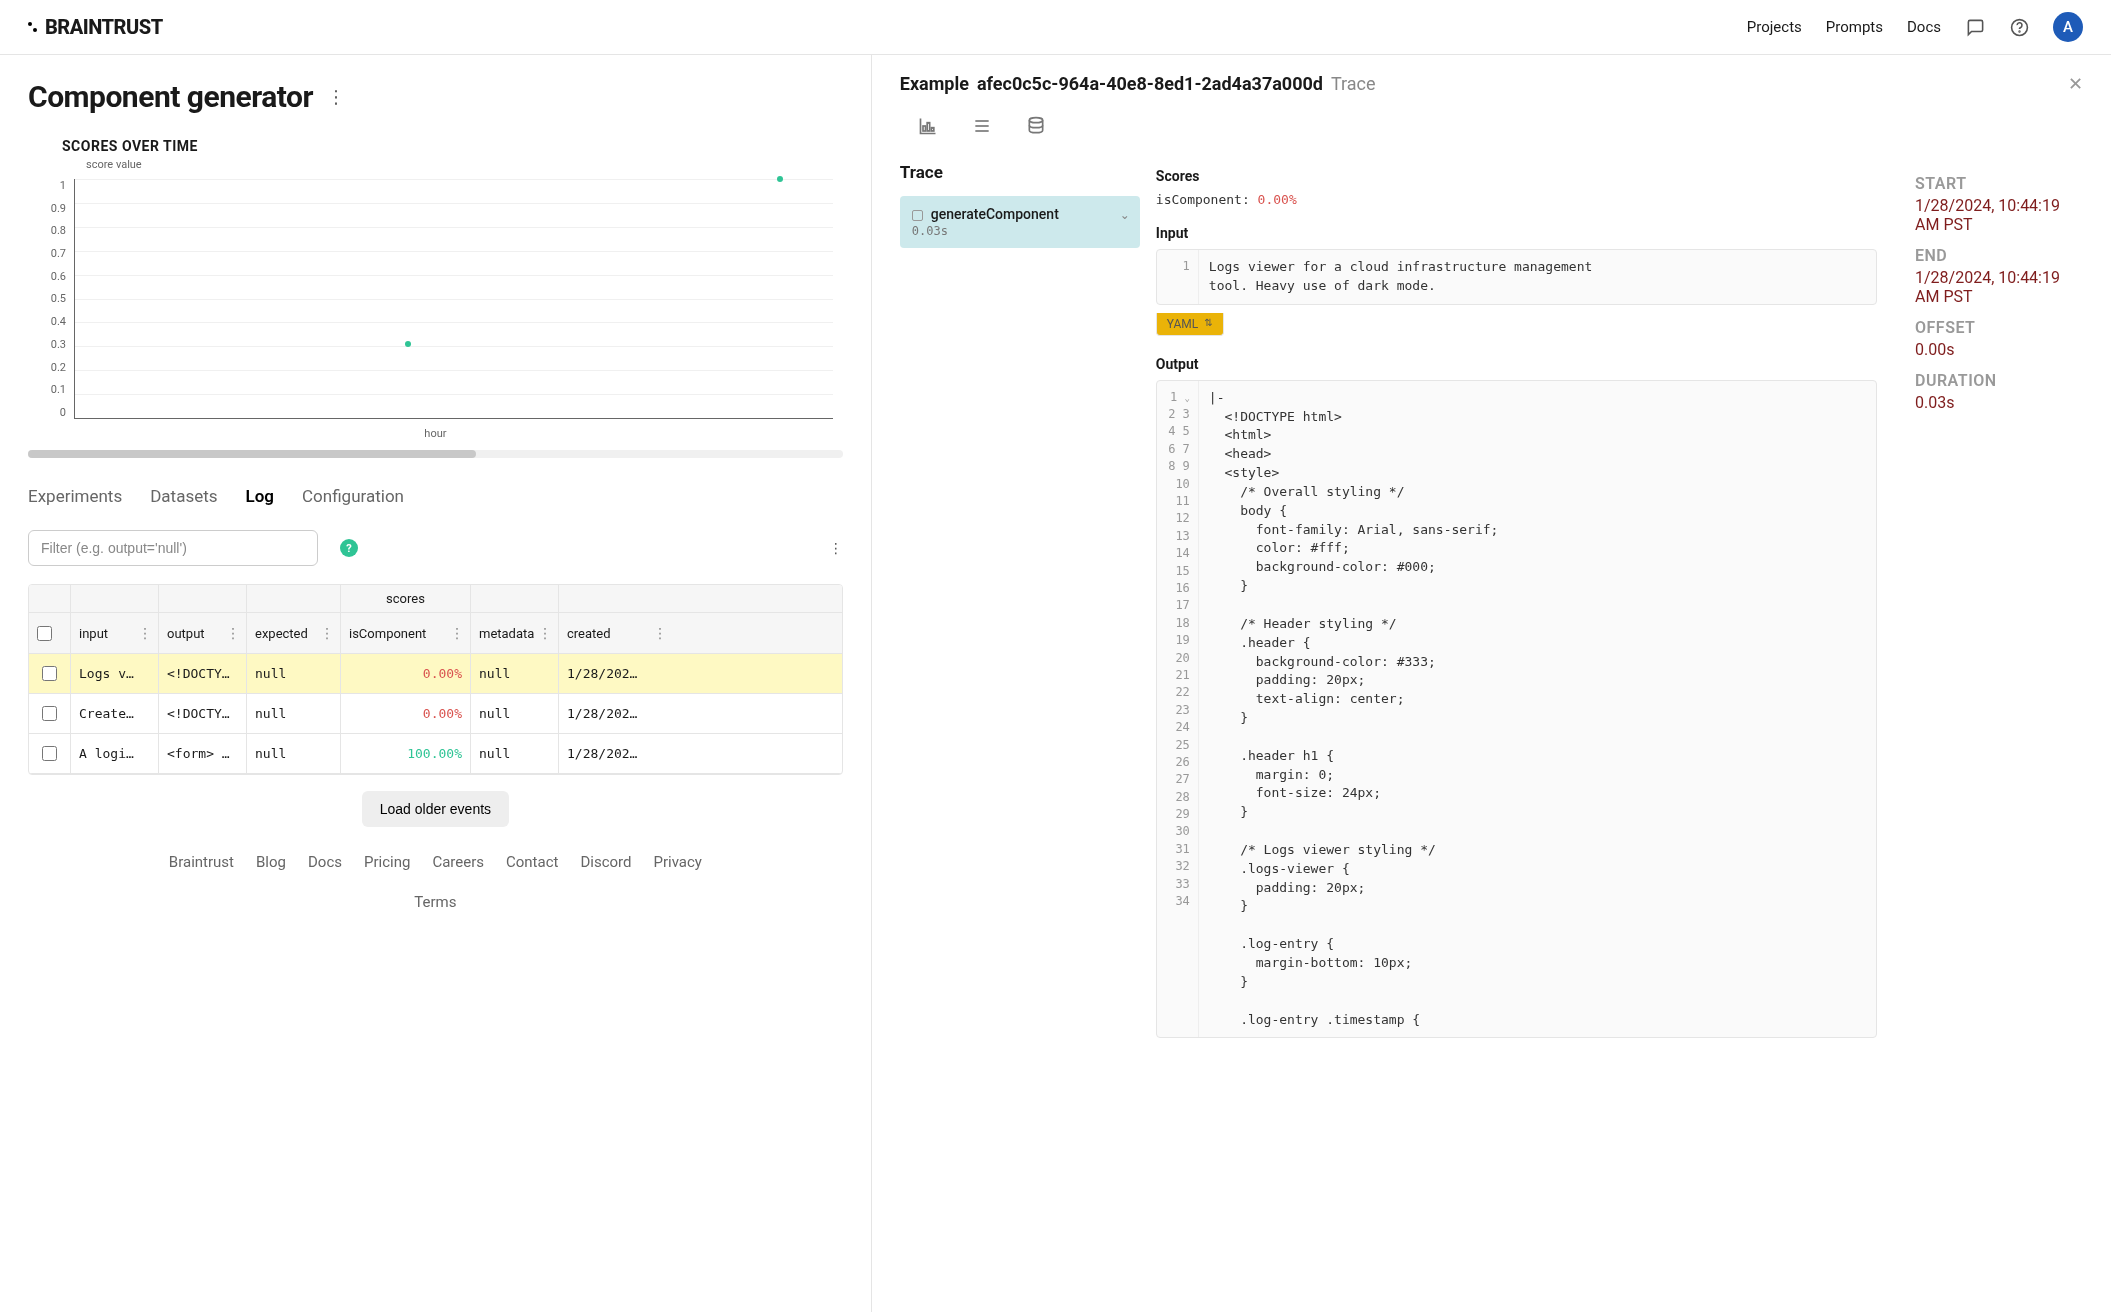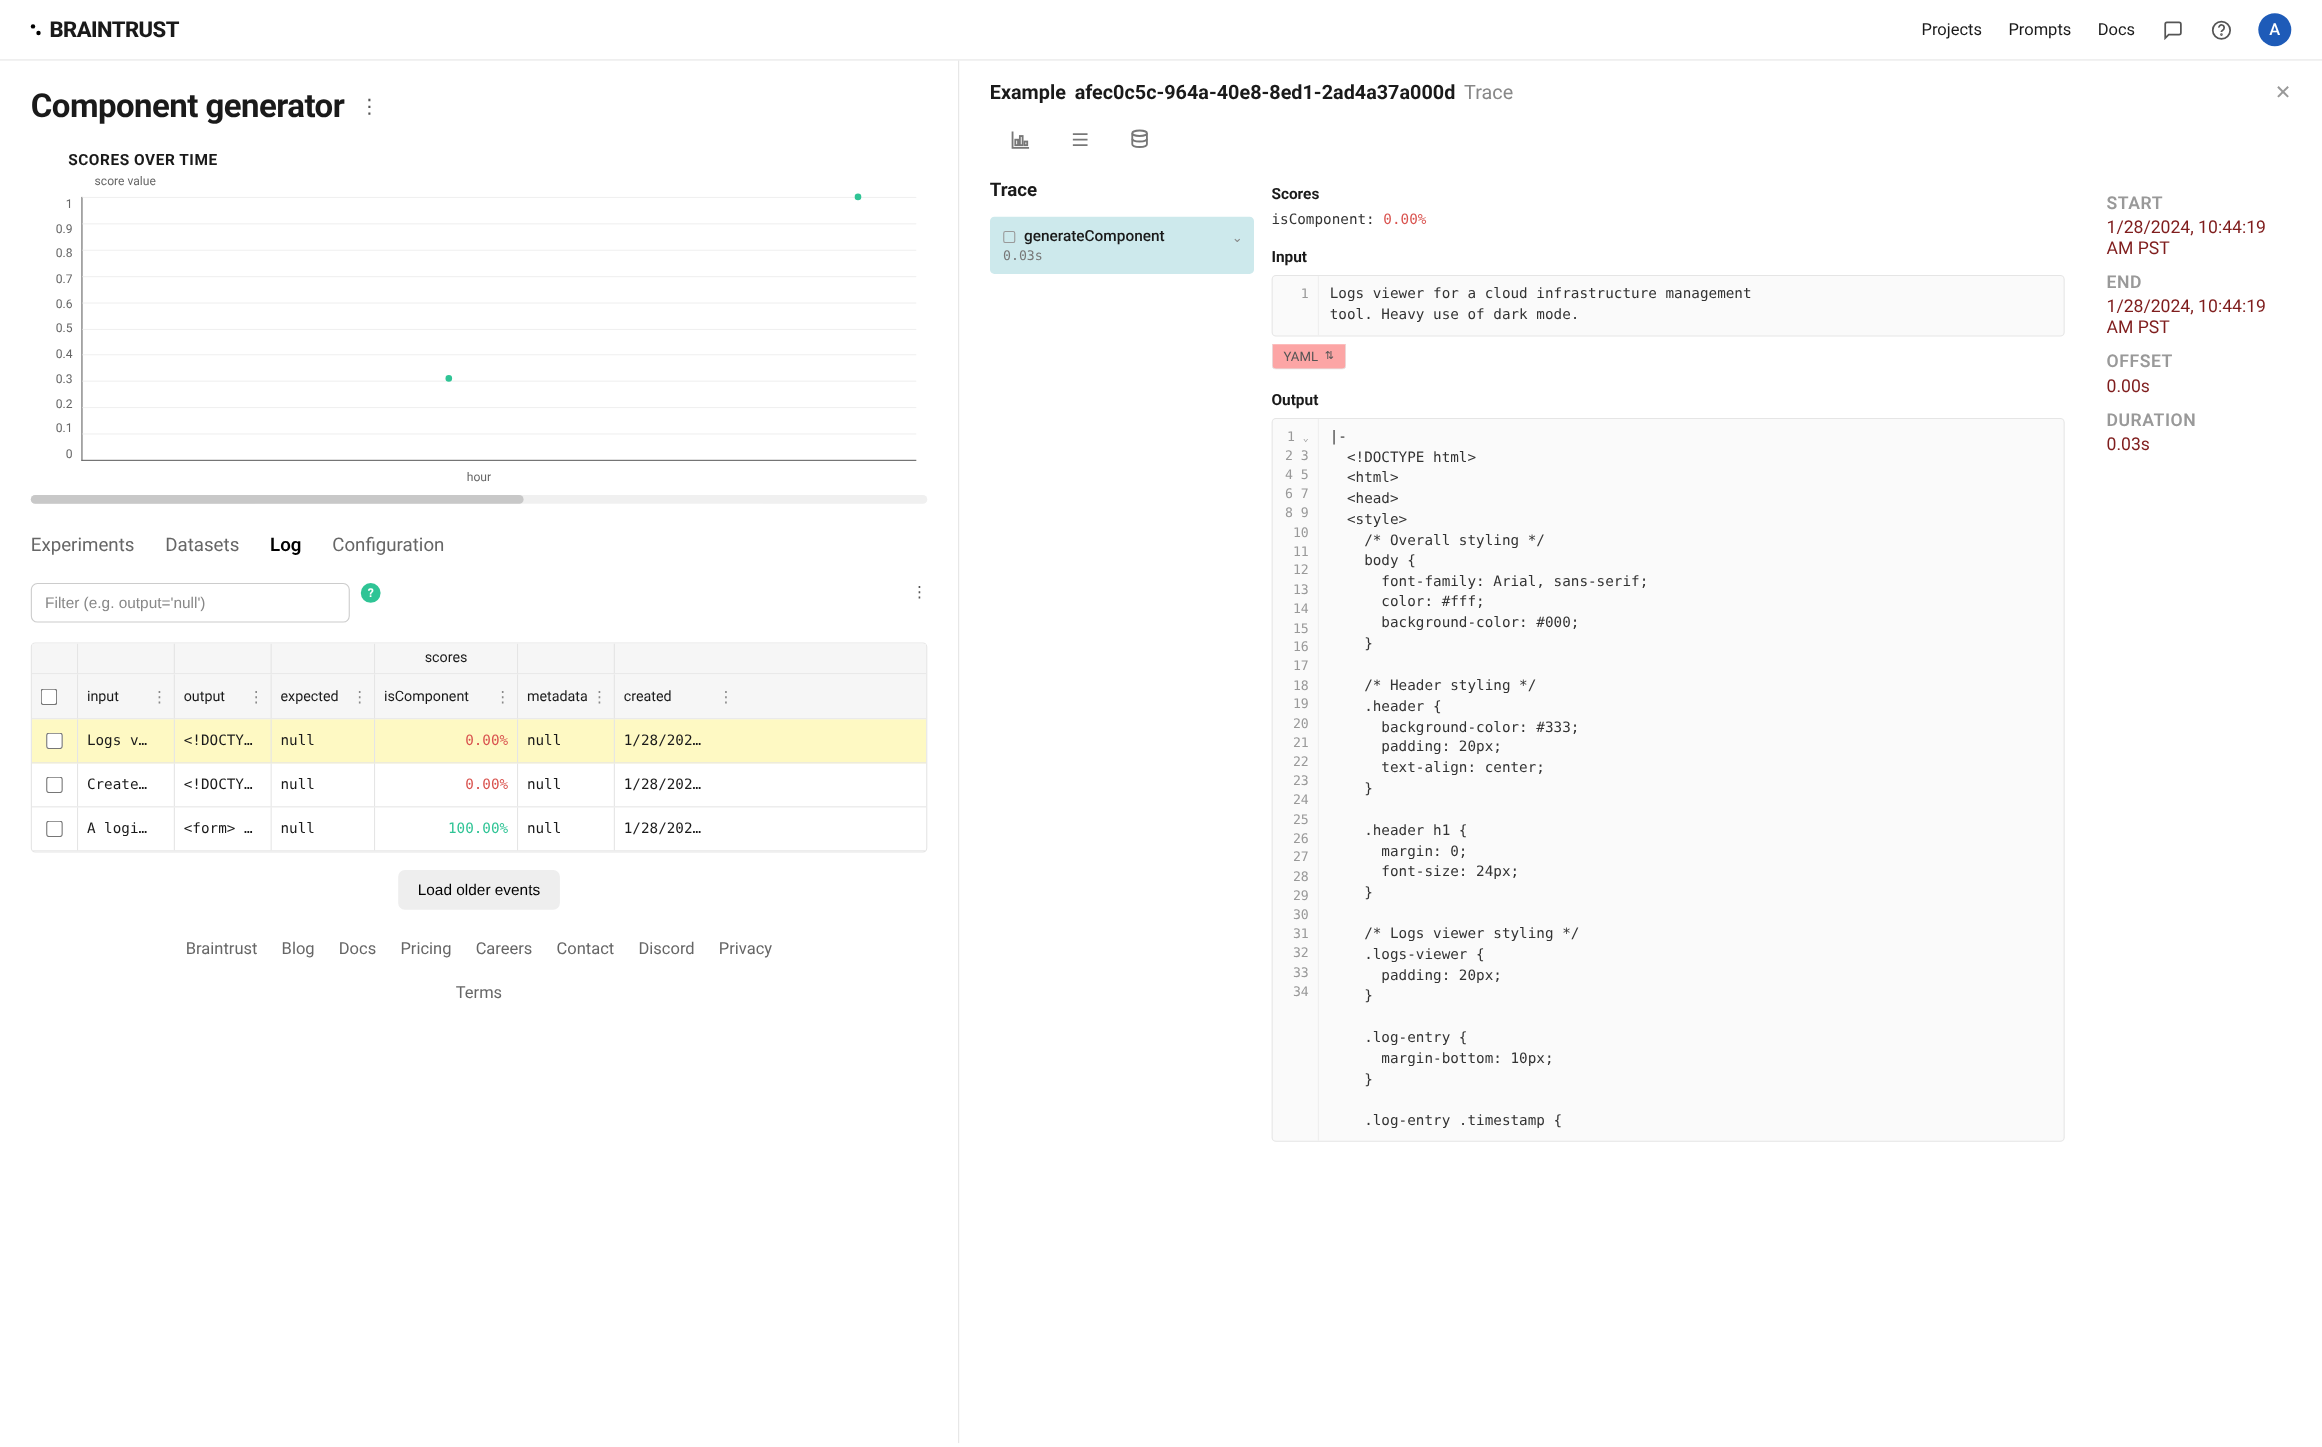--- a/index.html
+++ b/index.html
@@ -27,21 +27,21 @@
 .ylabels{display:flex;flex-direction:column;justify-content:space-between;padding-right:8px;font-size:11px;color:#666;text-align:right;width:46px;}
 .plot{flex:1;border-left:1px solid #666;border-bottom:1px solid #666;position:relative;margin-right:10px;}
 .plot .grid{position:absolute;left:0;right:0;border-top:1px solid #f0f0f0;}
 .plot .dot{position:absolute;width:6px;height:6px;border-radius:50%;background:#2fc495;}
 .xlabel{text-align:center;font-size:11px;color:#666;margin-top:8px;}
 .scroll-track{height:8px;background:#f0f0f0;border-radius:4px;margin-top:10px;position:relative;}
 .scroll-thumb{position:absolute;left:0;width:55%;height:100%;background:#c8c8c8;border-radius:4px;}
 .tabs{display:flex;gap:28px;margin-top:28px;font-size:17px;color:#666;}
 .tabs .tab{cursor:pointer;padding-bottom:4px;}
 .tabs .tab.active{color:#000;font-weight:600;}
-.filter-row{display:flex;align-items:flex-start;gap:10px;margin-top:20px;}
+.filter-row{display:flex;align-items:center;gap:22px;margin-top:20px;}
 .filter-input{flex:0 0 290px;padding:9px 12px;border:1px solid #ccc;border-radius:6px;font-size:14px;color:#333;}
 .filter-input::placeholder{color:#888;}
 .help-dot{width:18px;height:18px;border-radius:50%;background:#2fc495;color:#fff;font-size:11px;display:flex;align-items:center;justify-content:center;font-weight:700;}
 .more-btn{margin-left:auto;color:#555;cursor:pointer;}
 .table{margin-top:18px;border:1px solid #e5e5e5;border-radius:4px;overflow:hidden;}
 .thead{display:grid;grid-template-columns:42px 88px 88px 94px 130px 88px 114px;background:#f6f6f6;border-bottom:1px solid #e5e5e5;font-size:13px;}
 .thead .hcell{display:flex;align-items:center;padding:0 8px;border-right:1px solid #e5e5e5;position:relative;}
 .thead-top{display:grid;grid-template-columns:42px 88px 88px 94px 130px 88px 114px;background:#f6f6f6;border-bottom:1px solid #e5e5e5;}
 .thead-top .gcell{padding:6px 8px;border-right:1px solid #e5e5e5;font-size:13px;text-align:center;}
 .hcell{height:40px;}
@@ -78,21 +78,21 @@
 .span-tabs{display:flex;gap:26px;font-size:17px;margin-bottom:16px;}
 .span-tabs .active{font-weight:700;}
 .span-tabs .inactive{color:#888;cursor:pointer;}
 .section-label{font-size:14px;font-weight:700;margin-top:6px;margin-bottom:8px;}
 .kv{font-family:ui-monospace,Menlo,monospace;font-size:13px;}
 .kv .k{color:#333;}
 .kv .v{color:#d9534f;}
 .code-block{border:1px solid #e5e5e5;border-radius:4px;display:flex;background:#fafafa;margin-top:6px;margin-bottom:10px;}
 .code-block .ln{width:42px;text-align:right;padding:8px 8px;font-family:ui-monospace,Menlo,monospace;font-size:12px;color:#999;border-right:1px solid #eee;user-select:none;line-height:1.45;}
 .code-block .code{flex:1;padding:8px 10px;font-family:ui-monospace,Menlo,monospace;font-size:13px;white-space:pre;color:#333;line-height:1.45;overflow:hidden;}
-.yaml-tag{display:inline-flex;align-items:flex-start;gap:6px;padding:4px 10px;font-size:12px;color:#555;border:1px solid #e5e5e5;border-top:none;border-radius:0 0 4px 4px;background:#fca5a5;margin-top:-10px;margin-bottom:14px;}
+.yaml-tag{display:inline-flex;align-items:flex-start;gap:6px;padding:4px 10px;font-size:12px;color:#555;border:1px solid #e5e5e5;border-top:none;border-radius:0 0 4px 4px;background:#eab308;margin-top:-10px;margin-bottom:14px;}
 .meta-col{width:190px;padding-left:22px;font-size:16px;}
 .meta-col .mlabel{color:#999;font-weight:600;letter-spacing:0.5px;margin-top:12px;}
 .meta-col .mval{color:#7f1d1d;margin-top:3px;}
 svg{display:block;}
 </style>
 </head>
 <body>
 
 <div class="topbar">
   <div class="logo">

